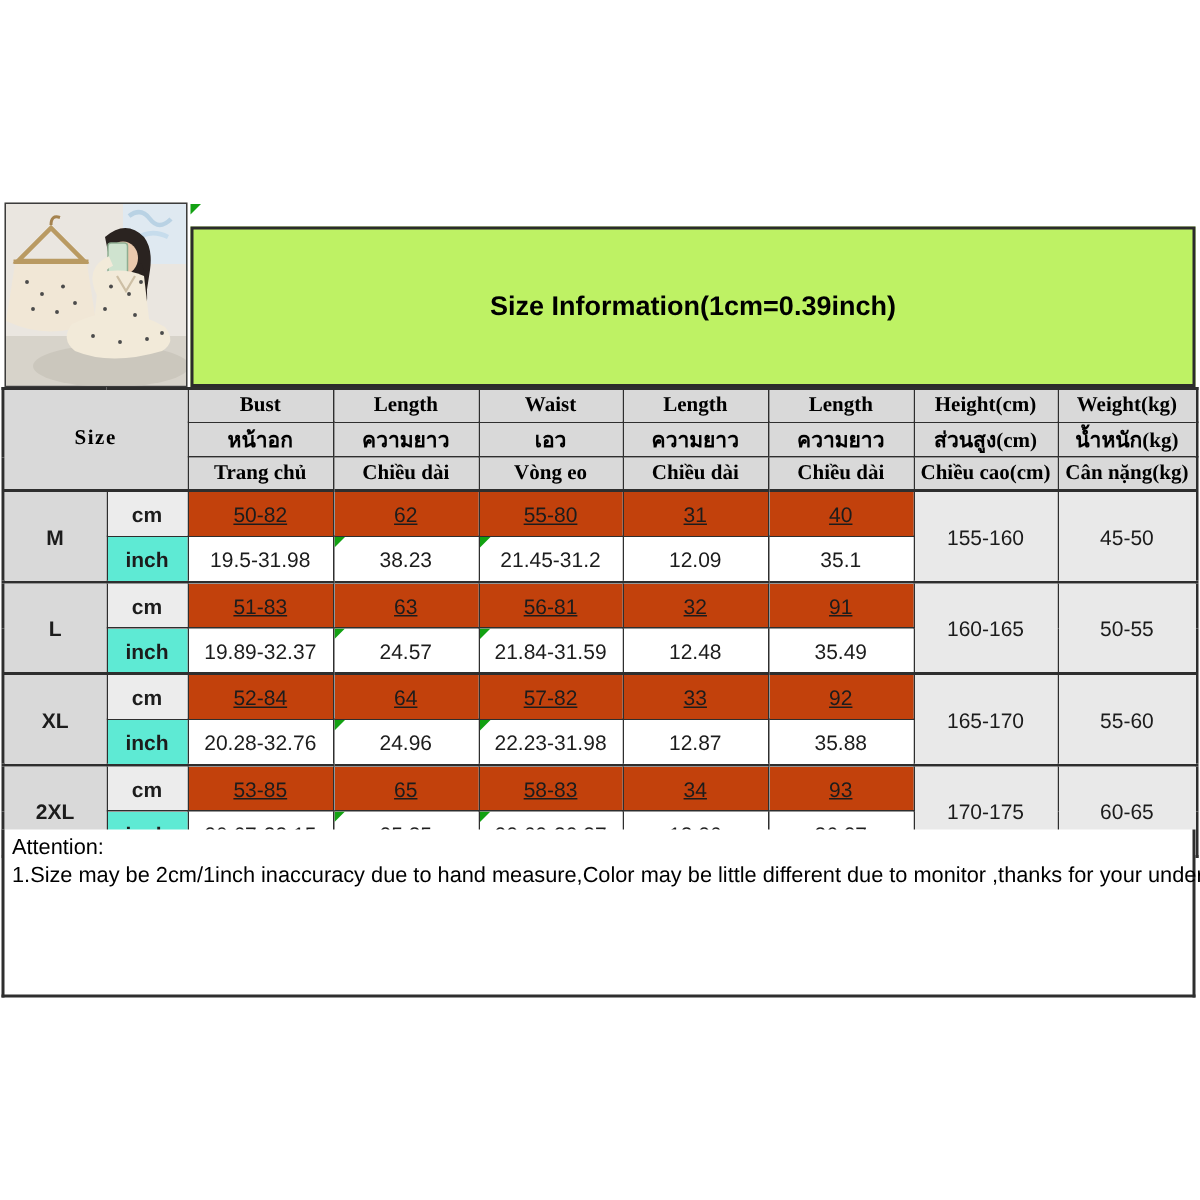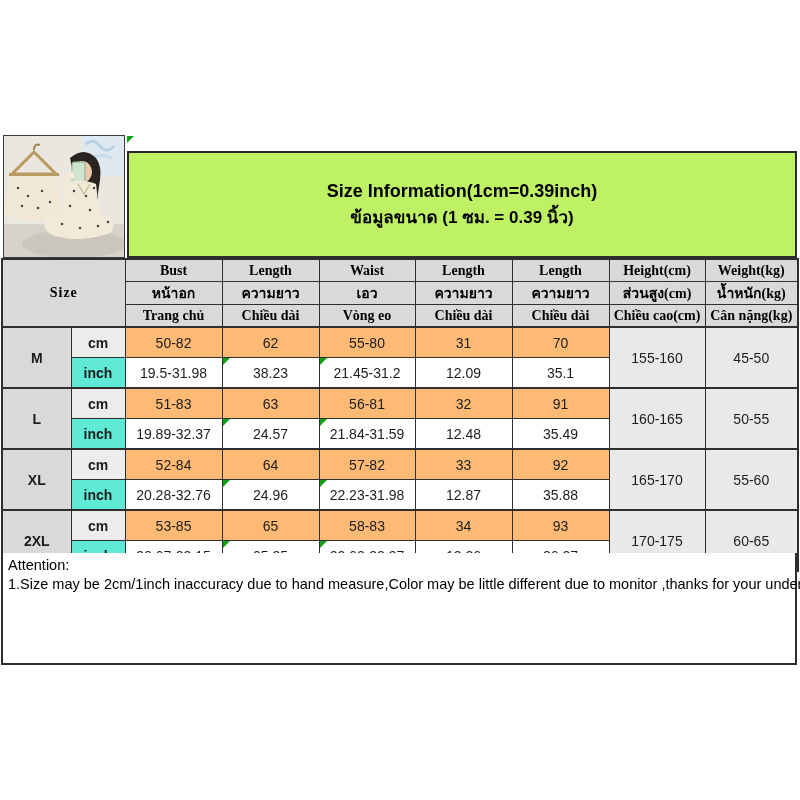--- a/index.html
+++ b/index.html
@@ -41,21 +41,21 @@
     border:1px solid #2e2e2e;text-align:center;vertical-align:middle;
     padding:0;overflow:hidden;white-space:nowrap;font-size:14px;color:#1c1c1c;
     position:relative;
   }
   tr.hrow td{height:21px;background:#d9d9d9;font-weight:bold;color:#000;font-family:Liberation Serif, serif;}
   td.corner{background:#d9d9d9;font-size:31px;font-weight:bold;letter-spacing:1px;}
   tr.drow td{height:29px;}
   td.szlabel{background:#d9d9d9;font-weight:bold;font-size:15px;color:#000;}
   td.unit-cm{background:#ececec;font-weight:bold;color:#000;}
   td.unit-inch{background:#5eead4;font-weight:bold;color:#000;}
-  td.cmv{background:#fdba74;}
+  td.cmv{background:#c2410c;text-decoration:underline;}
   td.inv{background:#ffffff;}
   td.merged{background:#e9e9e9;}
   tr.grp td{border-top:2px solid #2e2e2e;}
   .tri::before{
     content:"";position:absolute;left:0;top:0;width:0;height:0;
     border-top:7px solid #12a112;border-right:7px solid transparent;
   }
 
   
   .attention-box{
@@ -107,21 +107,20 @@
           <circle cx="94" cy="90" r="1.3"></circle>
           <circle cx="104" cy="86" r="1.3"></circle>
       </g>
     </svg>
   </div>
 
   <span class="comment-marker"></span>
 
   <div class="title-box">
     <div class="title-line">Size Information(1cm=0.39inch)</div>
-    <div class="title-line thai">ข้อมูลขนาด (1 ซม. = 0.39 นิ้ว)</div>
   </div>
 
   <table class="size-table">
     <colgroup>
       <col style="width:69px">
         <col style="width:54px">
         <col style="width:97px">
       <col style="width:97px">
         <col style="width:96px">
         <col style="width:97px">
@@ -159,21 +158,21 @@
         <td>Cân nặng(kg)</td>
       </tr>
 
       <tr class="drow grp">
         <td class="szlabel" rowspan="2">M</td>
         <td class="unit-cm">cm</td>
         <td class="cmv">50-82</td>
         <td class="cmv">62</td>
         <td class="cmv">55-80</td>
         <td class="cmv">31</td>
-        <td class="cmv">70</td>
+        <td class="cmv">40</td>
         <td class="merged" rowspan="2">155-160</td>
         <td class="merged" rowspan="2">45-50</td>
       </tr>
       <tr class="drow">
         <td class="unit-inch">inch</td>
         <td class="inv">19.5-31.98</td>
         <td class="inv tri">38.23</td>
         <td class="inv tri">21.45-31.2</td>
         <td class="inv">12.09</td>
         <td class="inv">35.1</td>

